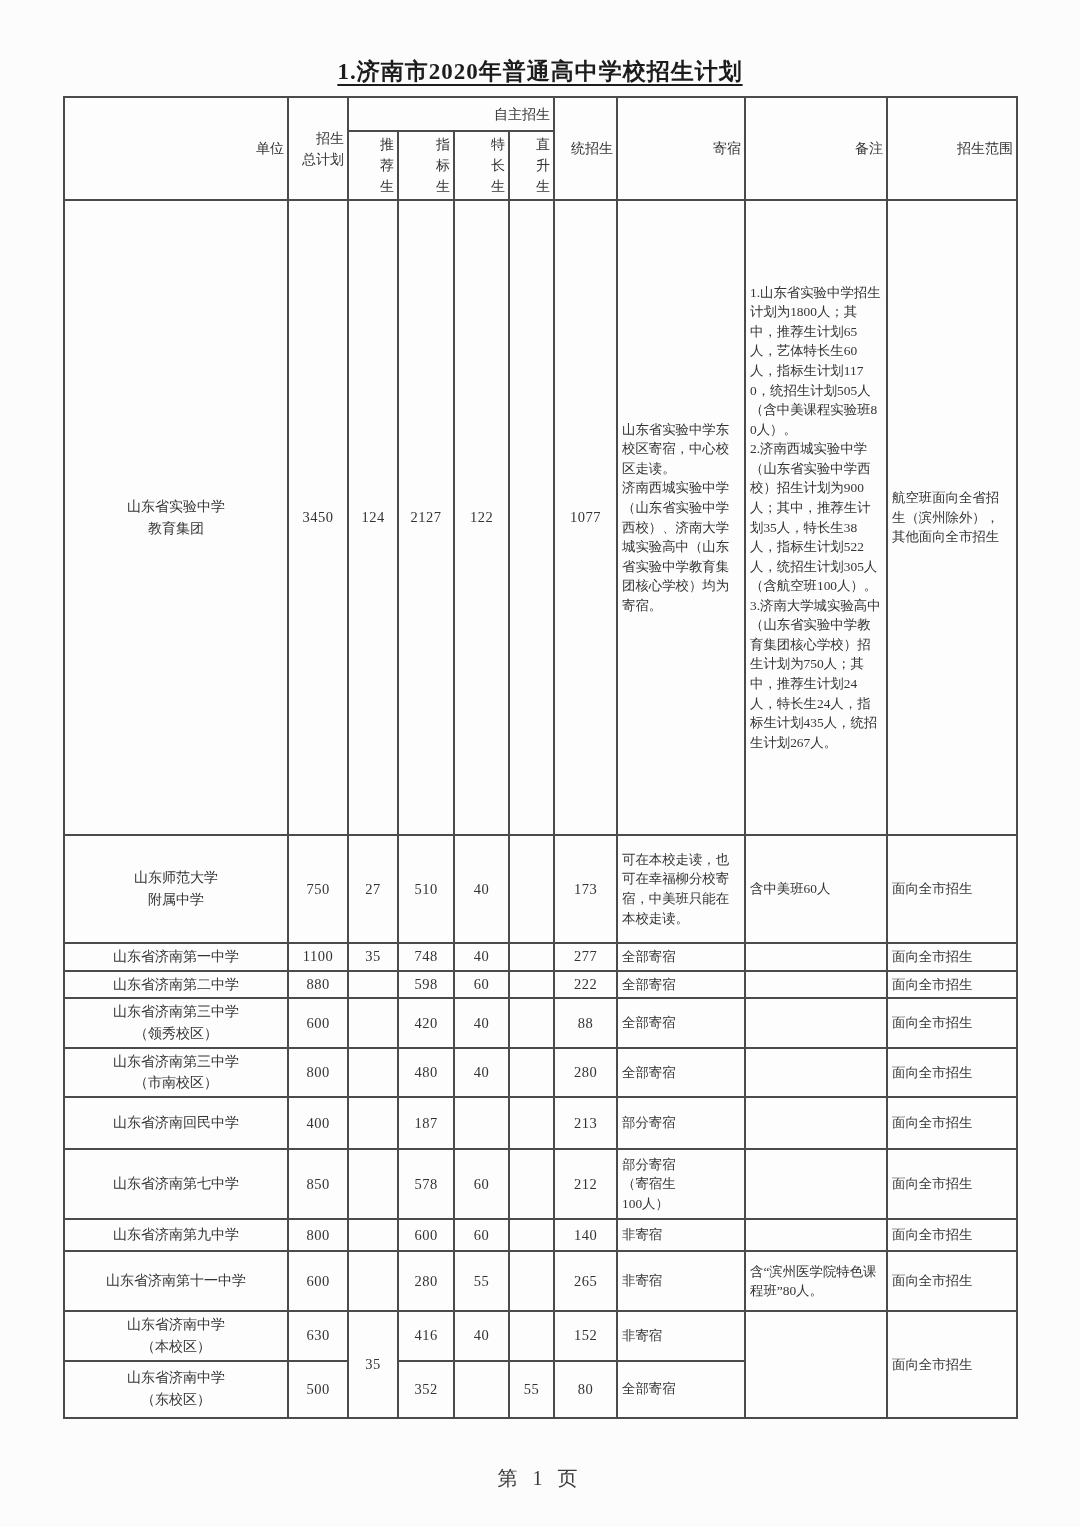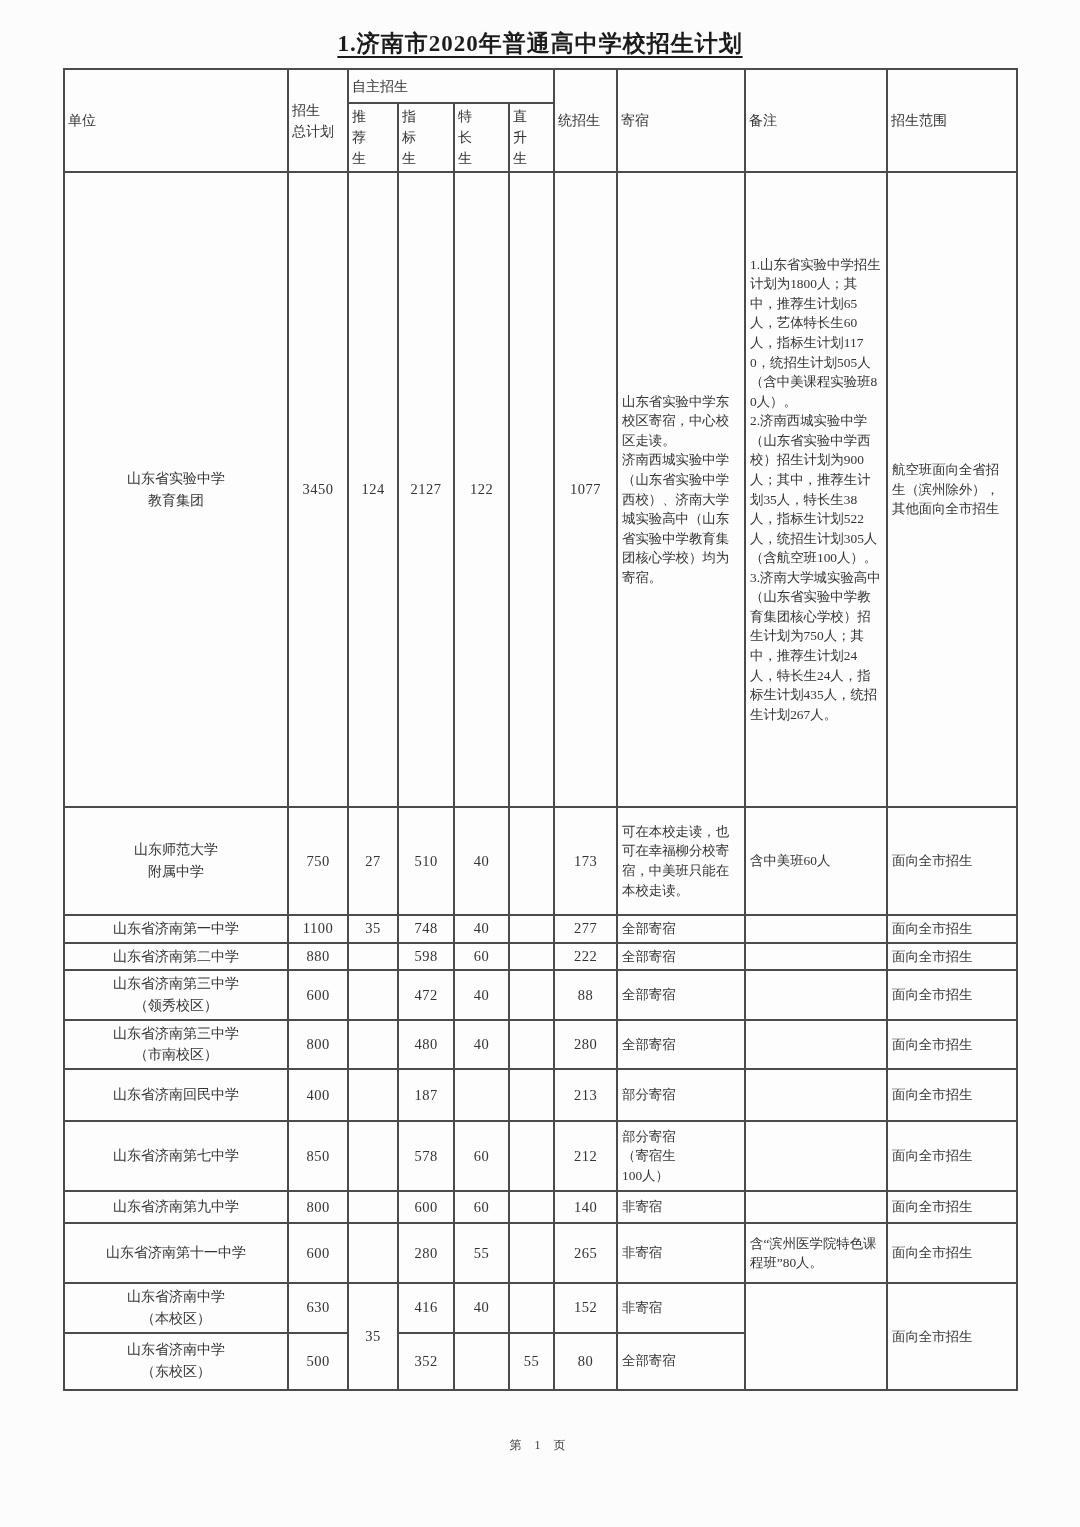--- a/index.html
+++ b/index.html
@@ -3,21 +3,21 @@
 <meta charset="utf-8">
 <style>
   html,body{margin:0;padding:0;}
   body{
     width:1080px;height:1527px;
     background:#fcfcfc;
     font-family:"Liberation Serif","DejaVu Serif",serif;
     color:#2e2e2e;
     position:relative;
   }
-  .page{padding-top:28px;}
+  .page{padding-top:56px;}
   .doc-title{
     text-align:center;
     font-size:23px;
     font-weight:bold;
     letter-spacing:1px;
     color:#1c1c1c;
     text-decoration:underline;
     text-decoration-thickness:2px;
     text-underline-offset:5px;
     margin:0 0 9px 0;
@@ -32,21 +32,21 @@
   th,td{
     border:2px solid #4b4b4b;
     vertical-align:middle;
     padding:2px 3px;
     overflow:hidden;
     word-break:break-all;
   }
   thead th{
     font-weight:normal;
     font-size:14px;
-    text-align:left;
+    text-align:right;
     line-height:1.5;
     white-space:pre-line;
     color:#333;
   }
   tr.h-band th.band{height:28px;}
   tr.h-sub th{height:56px;}
   td.c-name{
     text-align:center;
     font-size:14px;
     line-height:1.55;
@@ -65,21 +65,21 @@
     font-size:13.4px;
     line-height:1.46;
     white-space:pre-line;
     padding:3px 4px;
     color:#333;
     border-radius:25px;
   }
   .doc-footer{
     text-align:center;
     margin-top:46px;
-    font-size:12px;
+    font-size:20px;
     letter-spacing:5px;
     color:#3a3a3a;
   }
 </style>
 </head>
 <body>
 
 <div class="page">
 
   <h1 class="doc-title">1.济南市2020年普通高中学校招生计划</h1>
@@ -175,21 +175,21 @@
           <td class="c-num">222</td>
           <td class="c-board">全部寄宿</td>
           <td class="c-notes"></td>
           <td class="c-scope">面向全市招生</td>
         </tr>
         <tr style="height: 43px;">
           <td class="c-name">山东省济南第三中学
 （领秀校区）</td>
           <td class="c-num">600</td>
           <td class="c-num"></td>
-          <td class="c-num">472</td>
+          <td class="c-num">420</td>
           <td class="c-num">40</td>
           <td class="c-num"></td>
           <td class="c-num">88</td>
           <td class="c-board">全部寄宿</td>
           <td class="c-notes"></td>
           <td class="c-scope">面向全市招生</td>
         </tr>
         <tr style="height: 40px;">
           <td class="c-name">山东省济南第三中学
 （市南校区）</td>

